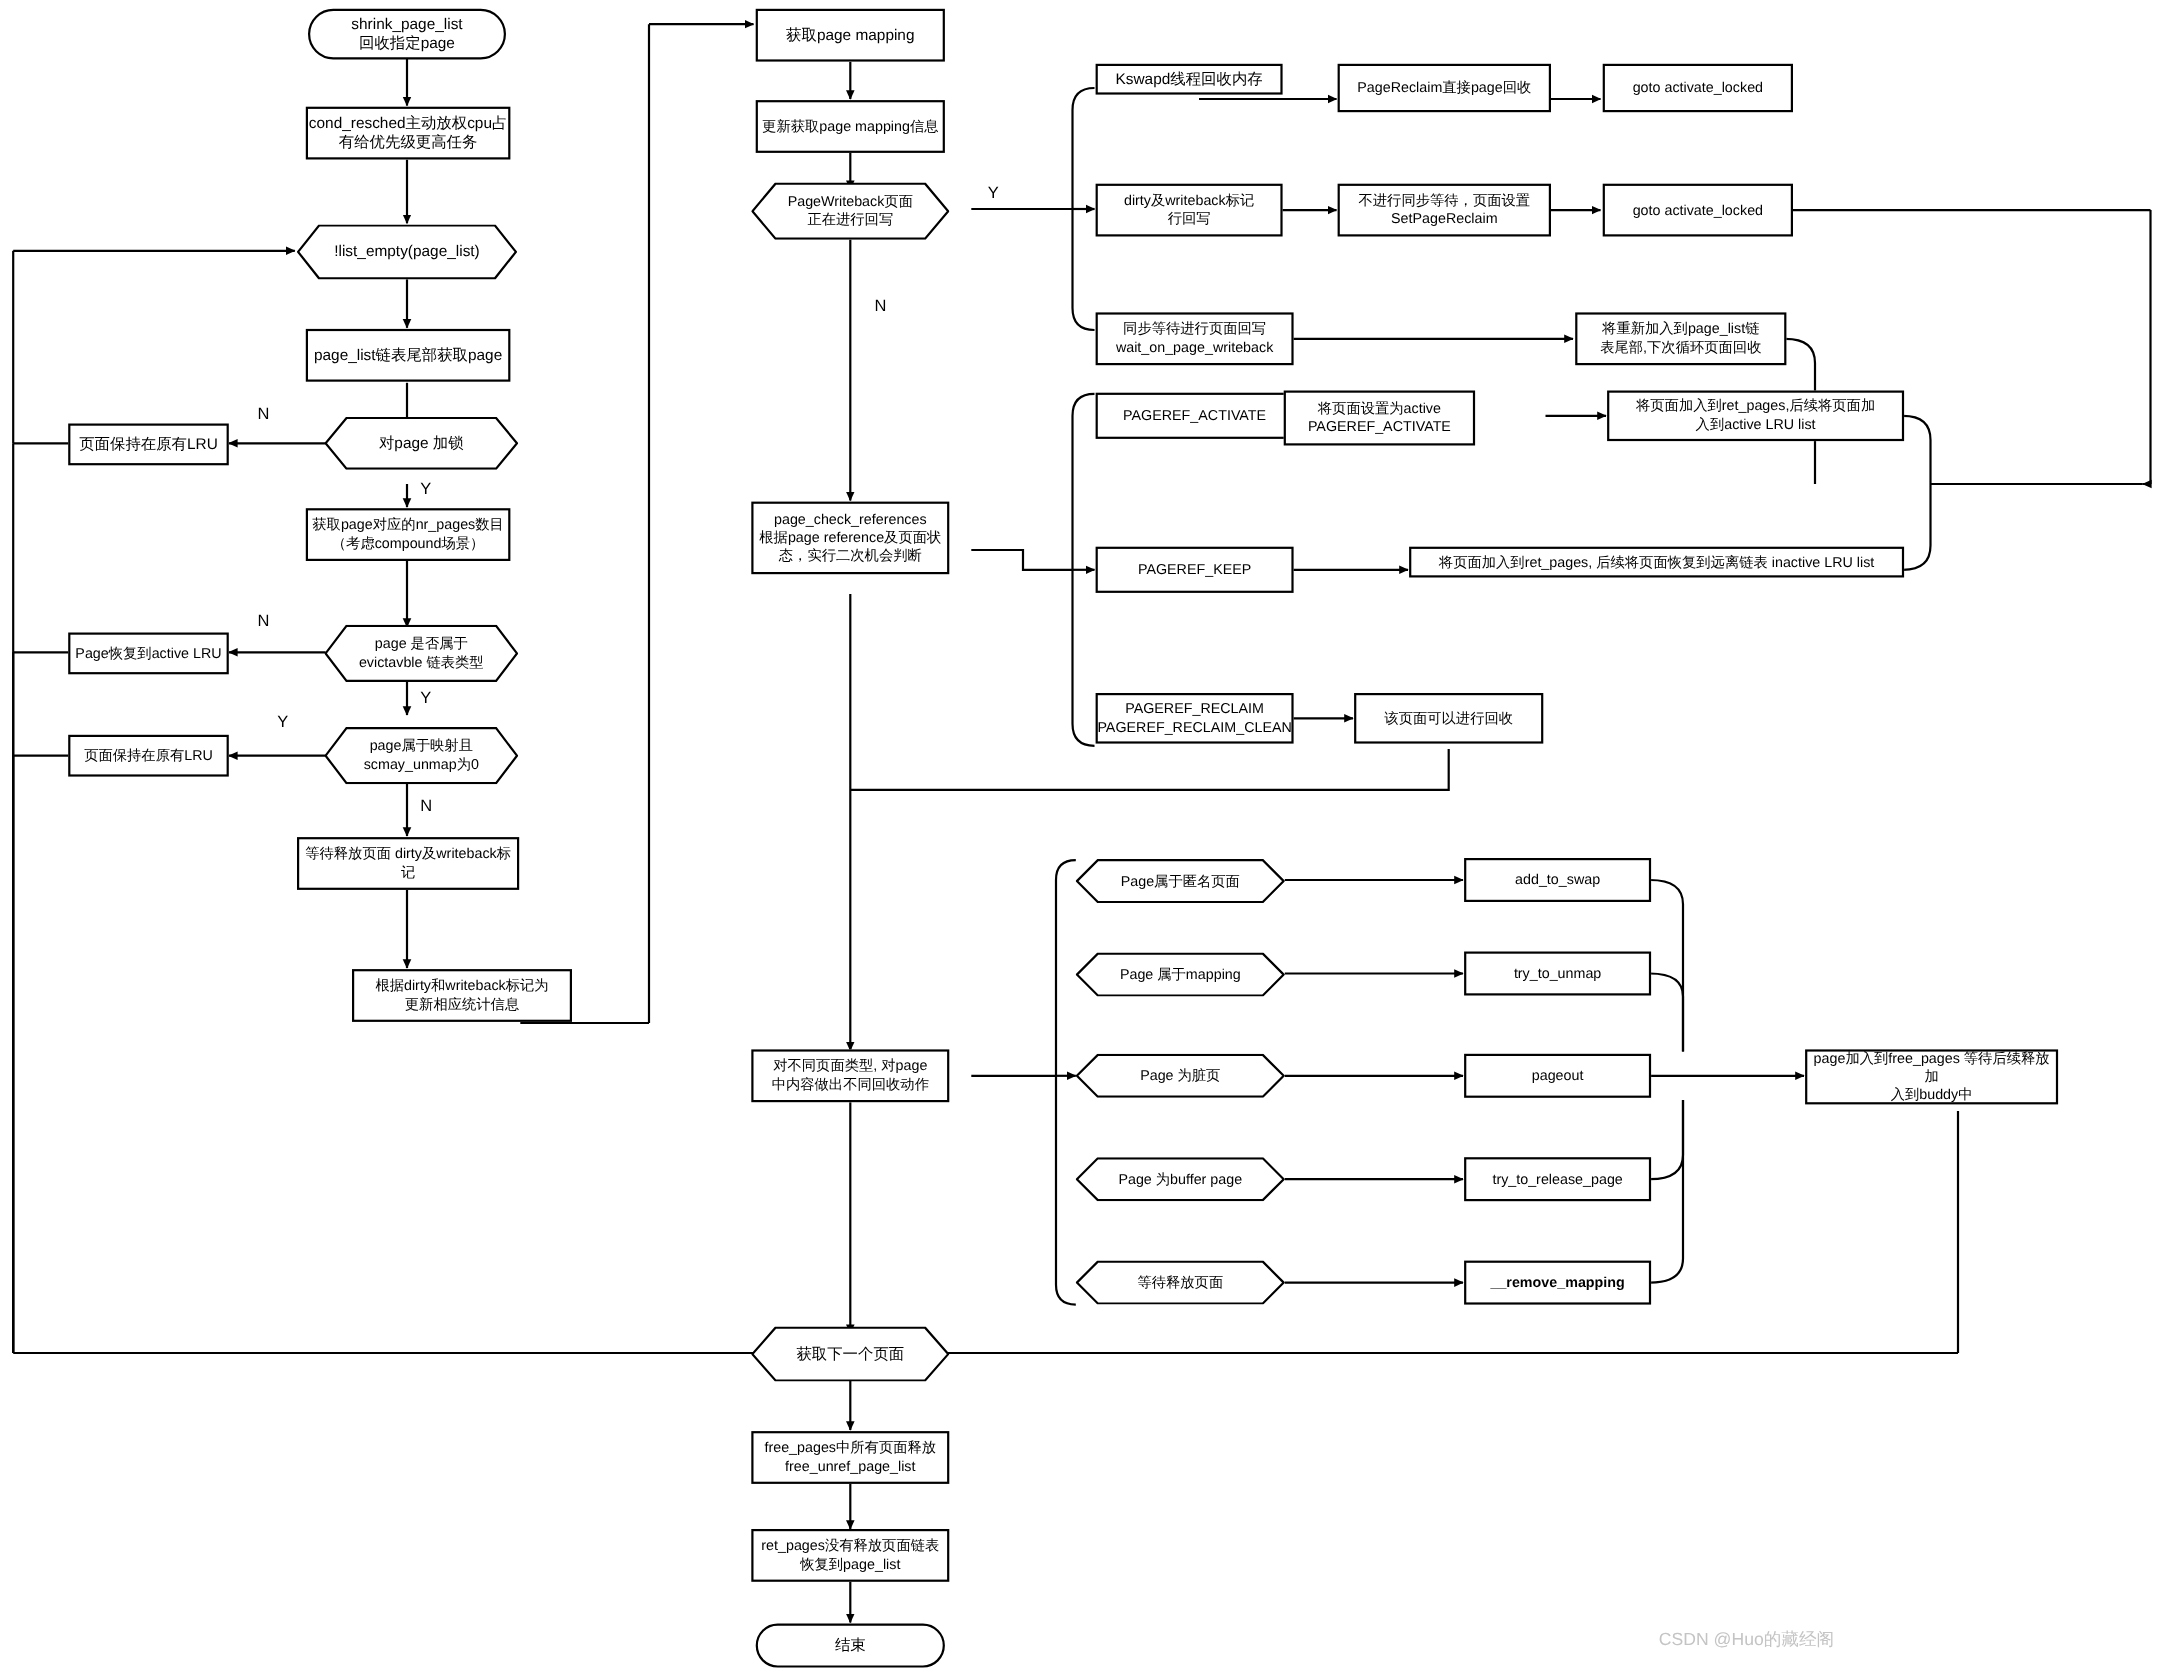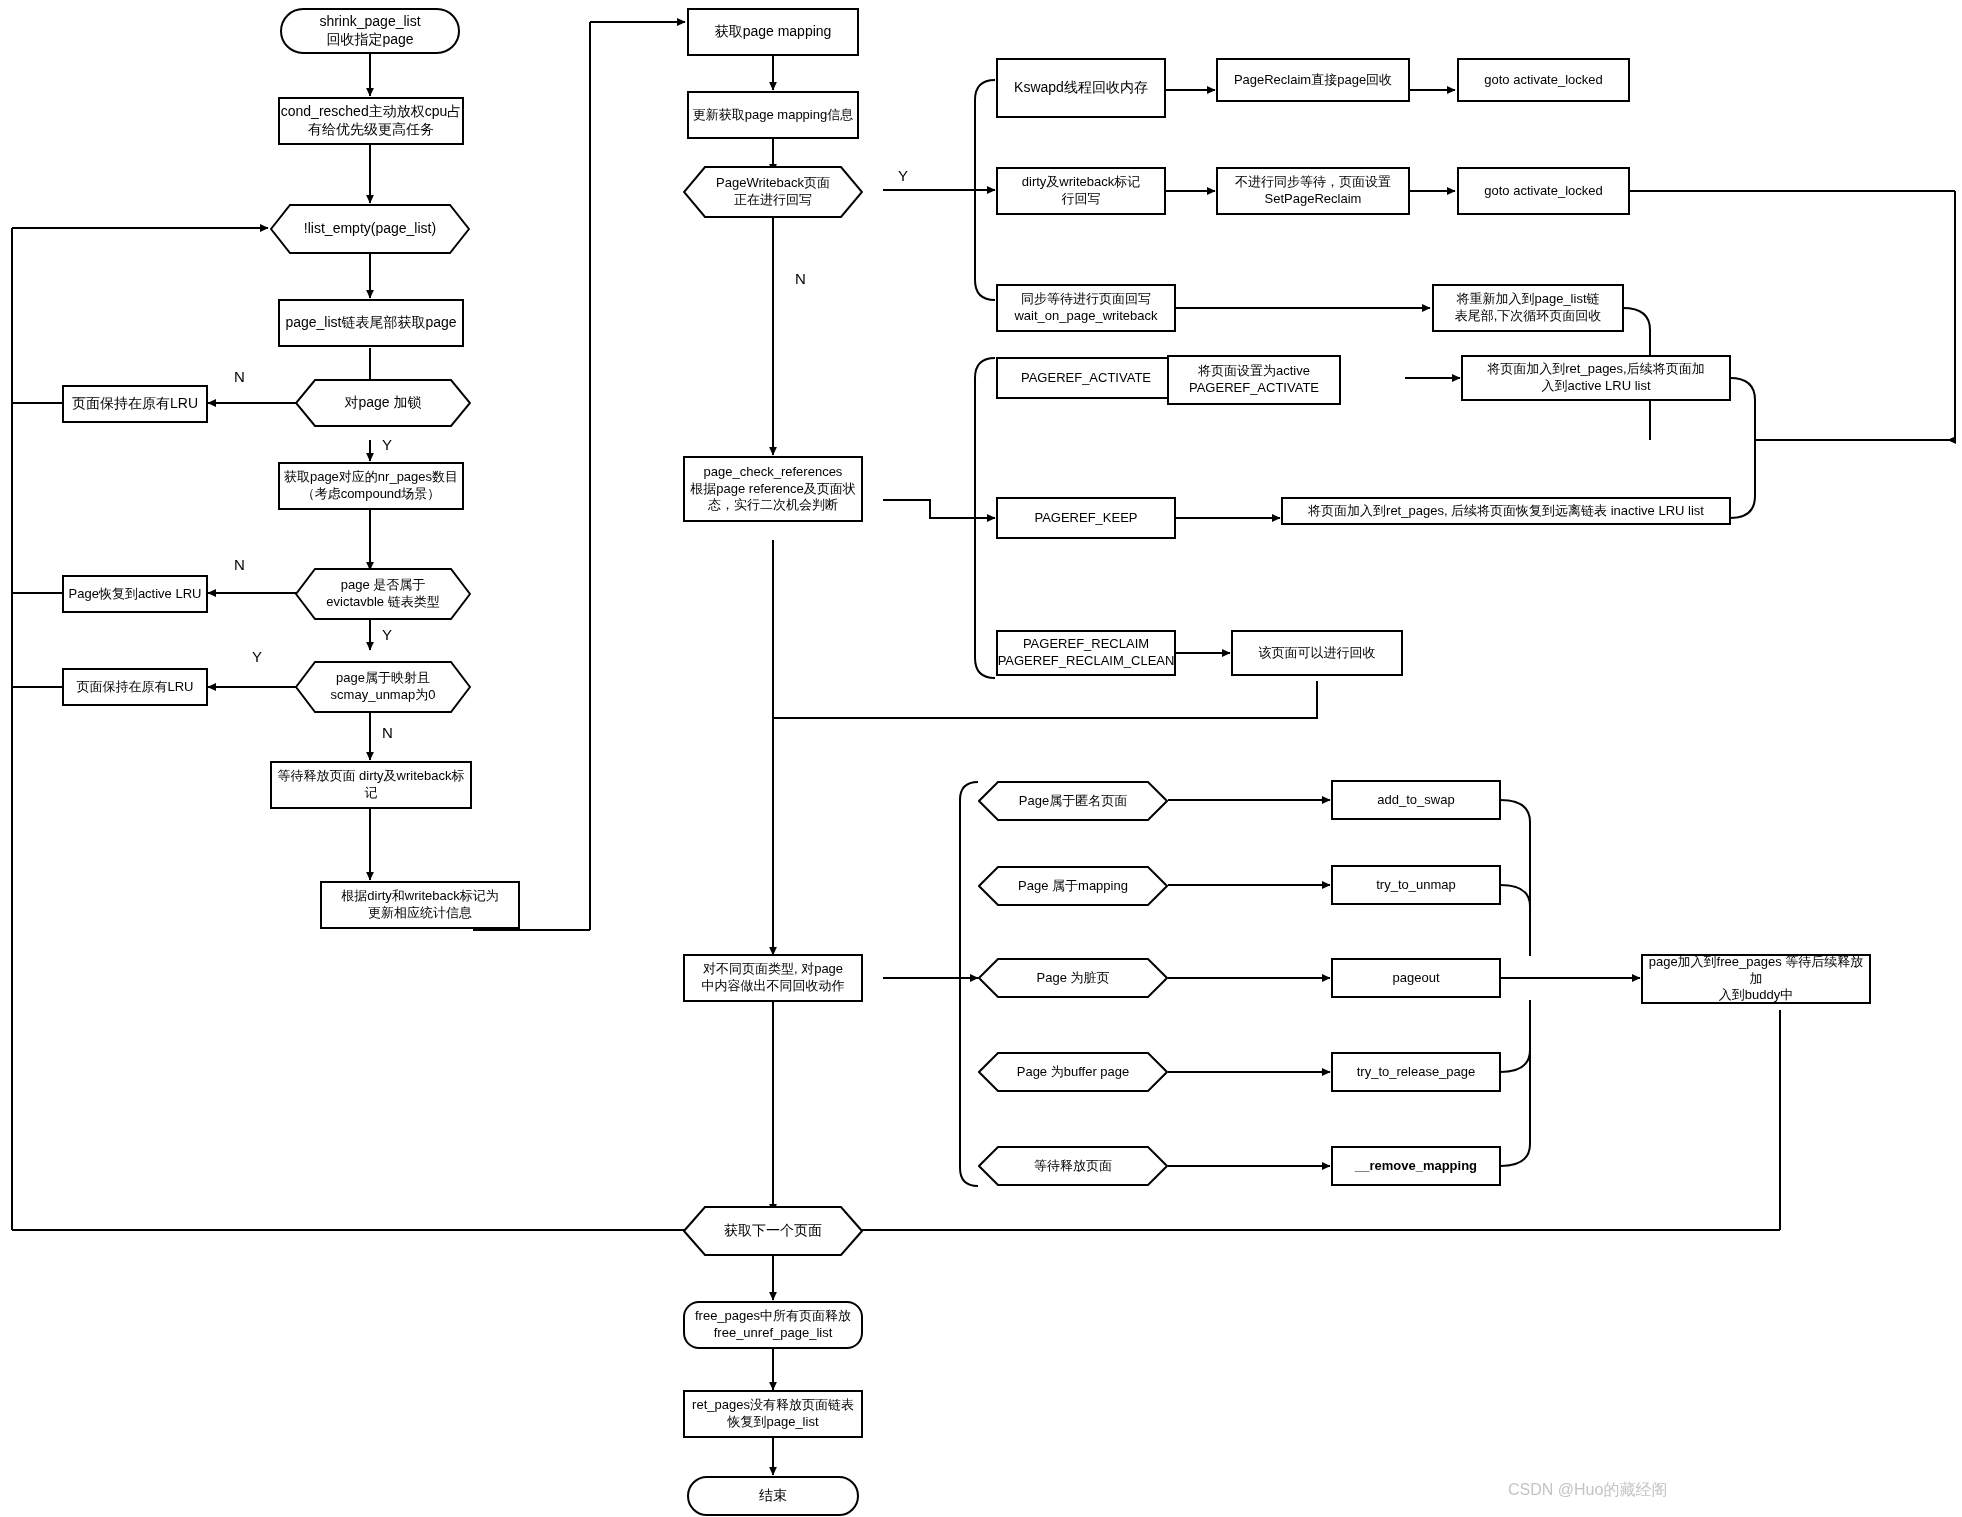--- a/index.html
+++ b/index.html
@@ -274,29 +274,29 @@
   <div class="node rect fs13" style="left:683px;top:954px;width:180px;height:48px;">对不同页面类型, 对page
 中内容做出不同回收动作</div>
 
   <div class="hexwrap" style="left:683px;top:1206px;width:180px;height:50px;">
     <svg width="180" height="50" viewBox="0 0 180 50">
         <polygon points="22,1 158,1 179,25 158,49 22,49 1,25" fill="#fff" stroke="#000" stroke-width="2"></polygon>
       </svg>
     <div class="hexlabel fs14">获取下一个页面</div>
   </div>
 
-  <div class="node rect fs13" style="left:683px;top:1301px;width:180px;height:48px;border-radius:16px;">free_pages中所有页面释放
+  <div class="node rect fs13" style="left:683px;top:1301px;width:180px;height:48px;">free_pages中所有页面释放
 free_unref_page_list</div>
 
   <div class="node rect fs13" style="left:683px;top:1390px;width:180px;height:48px;">ret_pages没有释放页面链表
 恢复到page_list</div>
 
   <div class="node term fs14" style="left:687px;top:1476px;width:172px;height:40px;">结束</div>
 
-  <div class="node rect fs14" style="left:996px;top:58px;width:170px;height:60px;text-align:center;">Kswapd线程回收内存</div>
+  <div class="node rect fs14" style="left:996px;top:58px;width:170px;height:28px;text-align:center;">Kswapd线程回收内存</div>
 
   <div class="node rect fs13" style="left:1216px;top:58px;width:194px;height:44px;">PageReclaim直接page回收</div>
 
   <div class="node rect fs13" style="left:1457px;top:58px;width:173px;height:44px;">goto activate_locked</div>
 
   <div class="node rect fs13" style="left:996px;top:167px;width:170px;height:48px;">dirty及writeback标记
 行回写</div>
 
   <div class="node rect fs13" style="left:1216px;top:167px;width:194px;height:48px;">不进行同步等待，页面设置
 SetPageReclaim</div>

